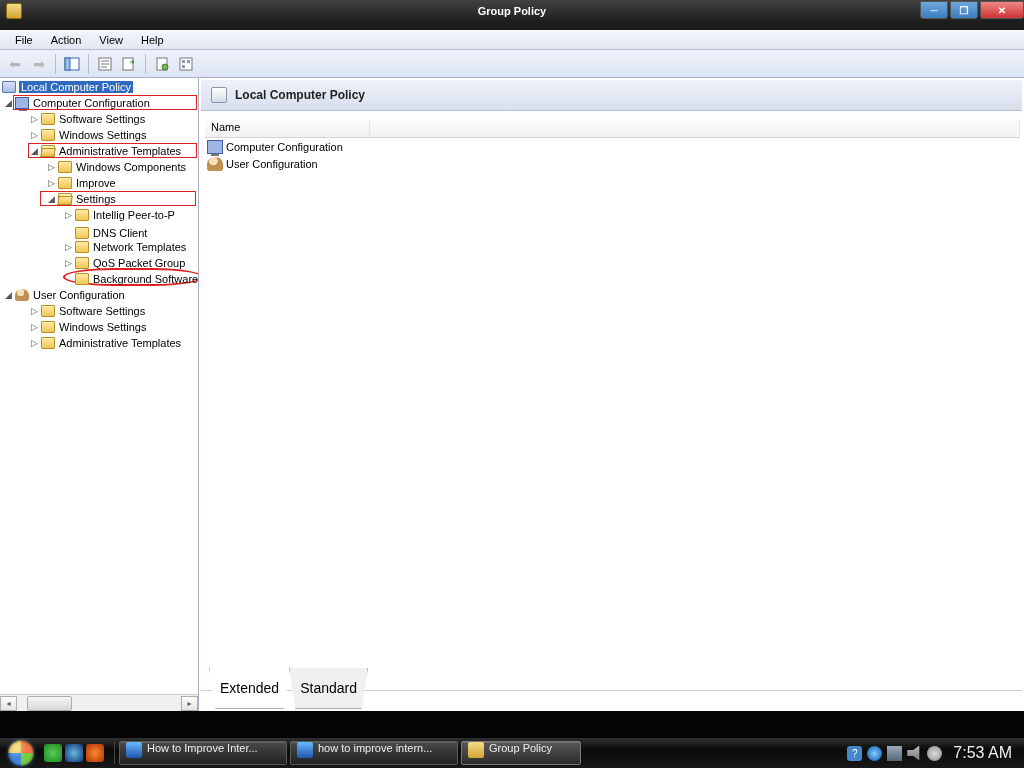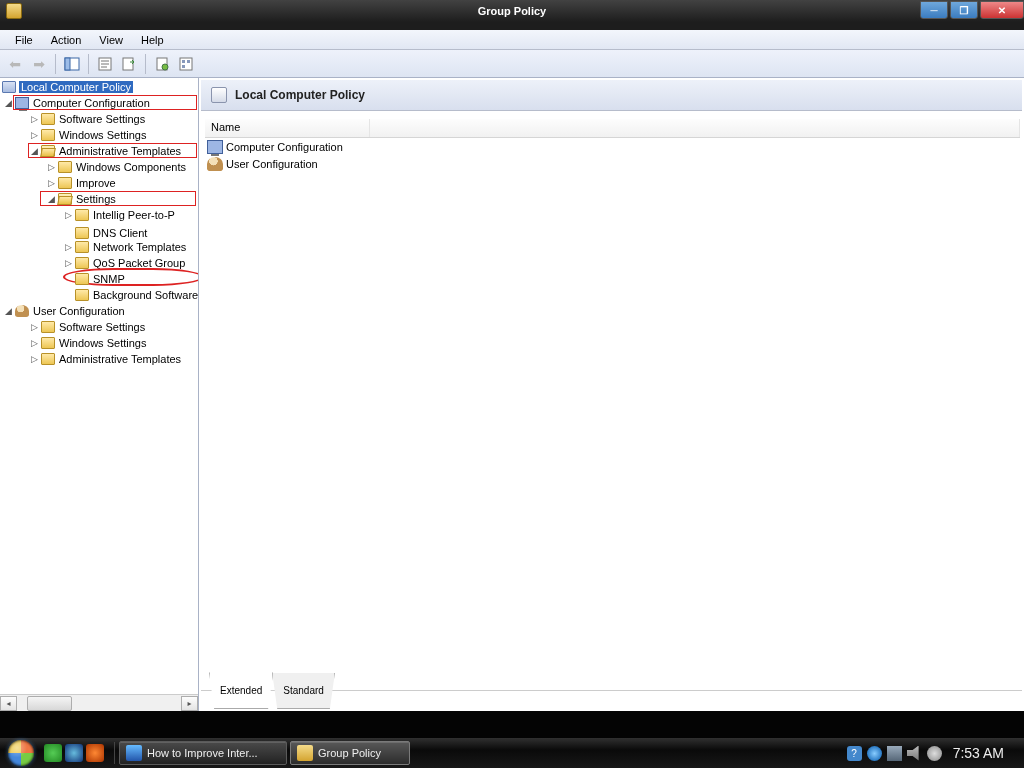--- a/index.html
+++ b/index.html
@@ -64,40 +64,40 @@
 .description { width: 210px; color: #333; }
 .list-area { flex: 1; }
 .list-header { height: 19px; border: 1px solid #d5d5d5; border-width: 0 0 1px 0; display: flex; }
 .list-col { padding: 2px 6px; border-right: 1px solid #e5e5e5; background: linear-gradient(#fdfdfd,#f1f1f1); }
 .list-col.name { width: 165px; }
 .list-row { display: flex; align-items: center; height: 17px; padding-left: 2px; }
 .list-row .licon { width: 16px; height: 14px; margin-right: 3px; }
 
 
 .right-tabs { height: 19px; display: flex; align-items: flex-end; padding-left: 8px; border-top: 1px solid #ccc; margin: 0 2px 2px 2px; }
-.rtab { padding: 12px 10px; font-size: 10px; border: 1px solid #aaa; border-top: none; background: #fff; margin-right: -1px; position: relative; clip-path: polygon(0 0, 100% 0, 92% 100%, 8% 100%); }
+.rtab { padding: 12px 10px; font-size: 14px; border: 1px solid #aaa; border-top: none; background: #fff; margin-right: -1px; position: relative; clip-path: polygon(0 0, 100% 0, 92% 100%, 8% 100%); }
 .rtab.active { background: #fff; border-top: 1px solid #fff; margin-top: -1px; }
 .rtab:not(.active) { background: #f0f0f0; }
 
 
 .bottom-gap { height: 27px; background: #040404; }
 
 
 .taskbar { height: 30px; background: linear-gradient(#303030, #0a0a0a 40%, #181818); display: flex; align-items: center; padding: 0 4px; }
 .start-orb { width: 34px; height: 30px; display: flex; align-items: center; justify-content: center; }
 .start-orb .orb { width: 26px; height: 26px; border-radius: 50%; background: radial-gradient(circle at 35% 30%, #fff6, #0000 40%), conic-gradient(#e74 0 25%, #7c4 25% 50%, #48d 50% 75%, #ec5 75% 100%); box-shadow: inset 0 0 3px #000, 0 0 4px #5af7; }
 .ql { display: flex; gap: 3px; margin: 0 6px; }
 .ql-icon { width: 18px; height: 18px; border-radius: 3px; }
 .tsep2 { width: 1px; height: 22px; background: #444; margin: 0 4px; }
-.task-btn { height: 24px; min-width: 168px; background: linear-gradient(#4a4a4a,#222); border: 1px solid #5a5a5a; border-radius: 2px; display: flex; align-items: center; padding: 0 6px; color: #eee; margin-right: 3px; box-shadow: inset 0 1px 0 #fff2; }
+.task-btn { height: 24px; min-width: 168px; background: linear-gradient(#4a4a4a,#222); border: 1px solid #5a5a5a; border-radius: 2px; display: flex; padding: 0 6px; color: #eee; margin-right: 3px; box-shadow: inset 0 1px 0 #fff2; }
 .task-btn .ticon { width: 16px; height: 16px; margin-right: 5px; border-radius: 2px; }
 .task-btn.active { background: linear-gradient(#585858,#2c2c2c); border-color: #7a7a7a; }
 .tray { margin-left: auto; display: flex; align-items: center; gap: 5px; color: #eee; }
 .tray-icon { width: 15px; height: 15px; }
-.clock { margin-left: 6px; margin-right: 16px; font-size: 14px; }
+.clock { margin-left: 6px; margin-right: 8px; font-size: 16px; }
 </style>
 </head>
 <body>
 
 <div class="titlebar">
   <div class="app-icon"></div>
   <div class="title">Group Policy</div>
   <div class="window-controls">
     <div class="wc min">─</div>
     <div class="wc max">❐</div>
@@ -226,24 +226,20 @@
         <span class="tree-icon folder-closed"></span>
         <span class="label">Network Templates</span>
       </div>
       <div class="tree-row" style="padding-left:64px;">
         <span class="expander">▷</span>
         <span class="tree-icon folder-closed"></span>
         <span class="label">QoS Packet Group</span>
       </div>
       <div class="redcircle" style="left:63px; top:190px; width:140px; height:18px;"></div>
 
-      <div class="tree-row" style="padding-left:75px;">
-        <span class="tree-icon folder-closed"></span>
-        <span class="label">SNMP</span>
-      </div>
       <div class="tree-row" style="padding-left:75px;">
         <span class="tree-icon folder-closed"></span>
         <span class="label">Background Software</span>
       </div>
 
 
       <div class="tree-row" style="padding-left:4px;">
         <span class="expander">◢</span>
         <span class="tree-icon user-icon"></span>
         <span class="label">User Configuration</span>
@@ -310,20 +306,24 @@
   <div class="ql">
     <div class="ql-icon" style="background:radial-gradient(circle,#5c5,#282);"></div>
     <div class="ql-icon" style="background:radial-gradient(circle,#6bd,#137);"></div>
     <div class="ql-icon" style="background:radial-gradient(circle,#f83,#a30);"></div>
   </div>
   <div class="tsep2"></div>
   <div class="task-btn">
     <div class="ticon" style="background:linear-gradient(#6bf,#25a);"></div>
     <span>How to Improve Inter...</span>
   </div>
+  <div class="task-btn">
+    <div class="ticon" style="background:linear-gradient(#6bf,#25a);"></div>
+    <span>how to improve intern...</span>
+  </div>
   <div class="task-btn active" style="min-width:120px;">
     <div class="ticon" style="background:linear-gradient(#f4db8a,#d4a430);"></div>
     <span>Group Policy</span>
   </div>
   <div class="tray">
     <div class="tray-icon" style="background:#48c;border-radius:3px;color:#fff;text-align:center;line-height:15px;font-size:10px;">?</div>
     <div class="tray-icon" style="background:radial-gradient(circle,#8cf,#05a);border-radius:50%;"></div>
     <div class="tray-icon" style="background:linear-gradient(#9ab,#567);"></div>
     <div class="tray-icon" style="background:linear-gradient(#bbb,#777);clip-path:polygon(0 30%,40% 30%,80% 0,80% 100%,40% 70%,0 70%);"></div>
     <div class="tray-icon" style="background:radial-gradient(circle,#ddd,#888);border-radius:50%;"></div>

